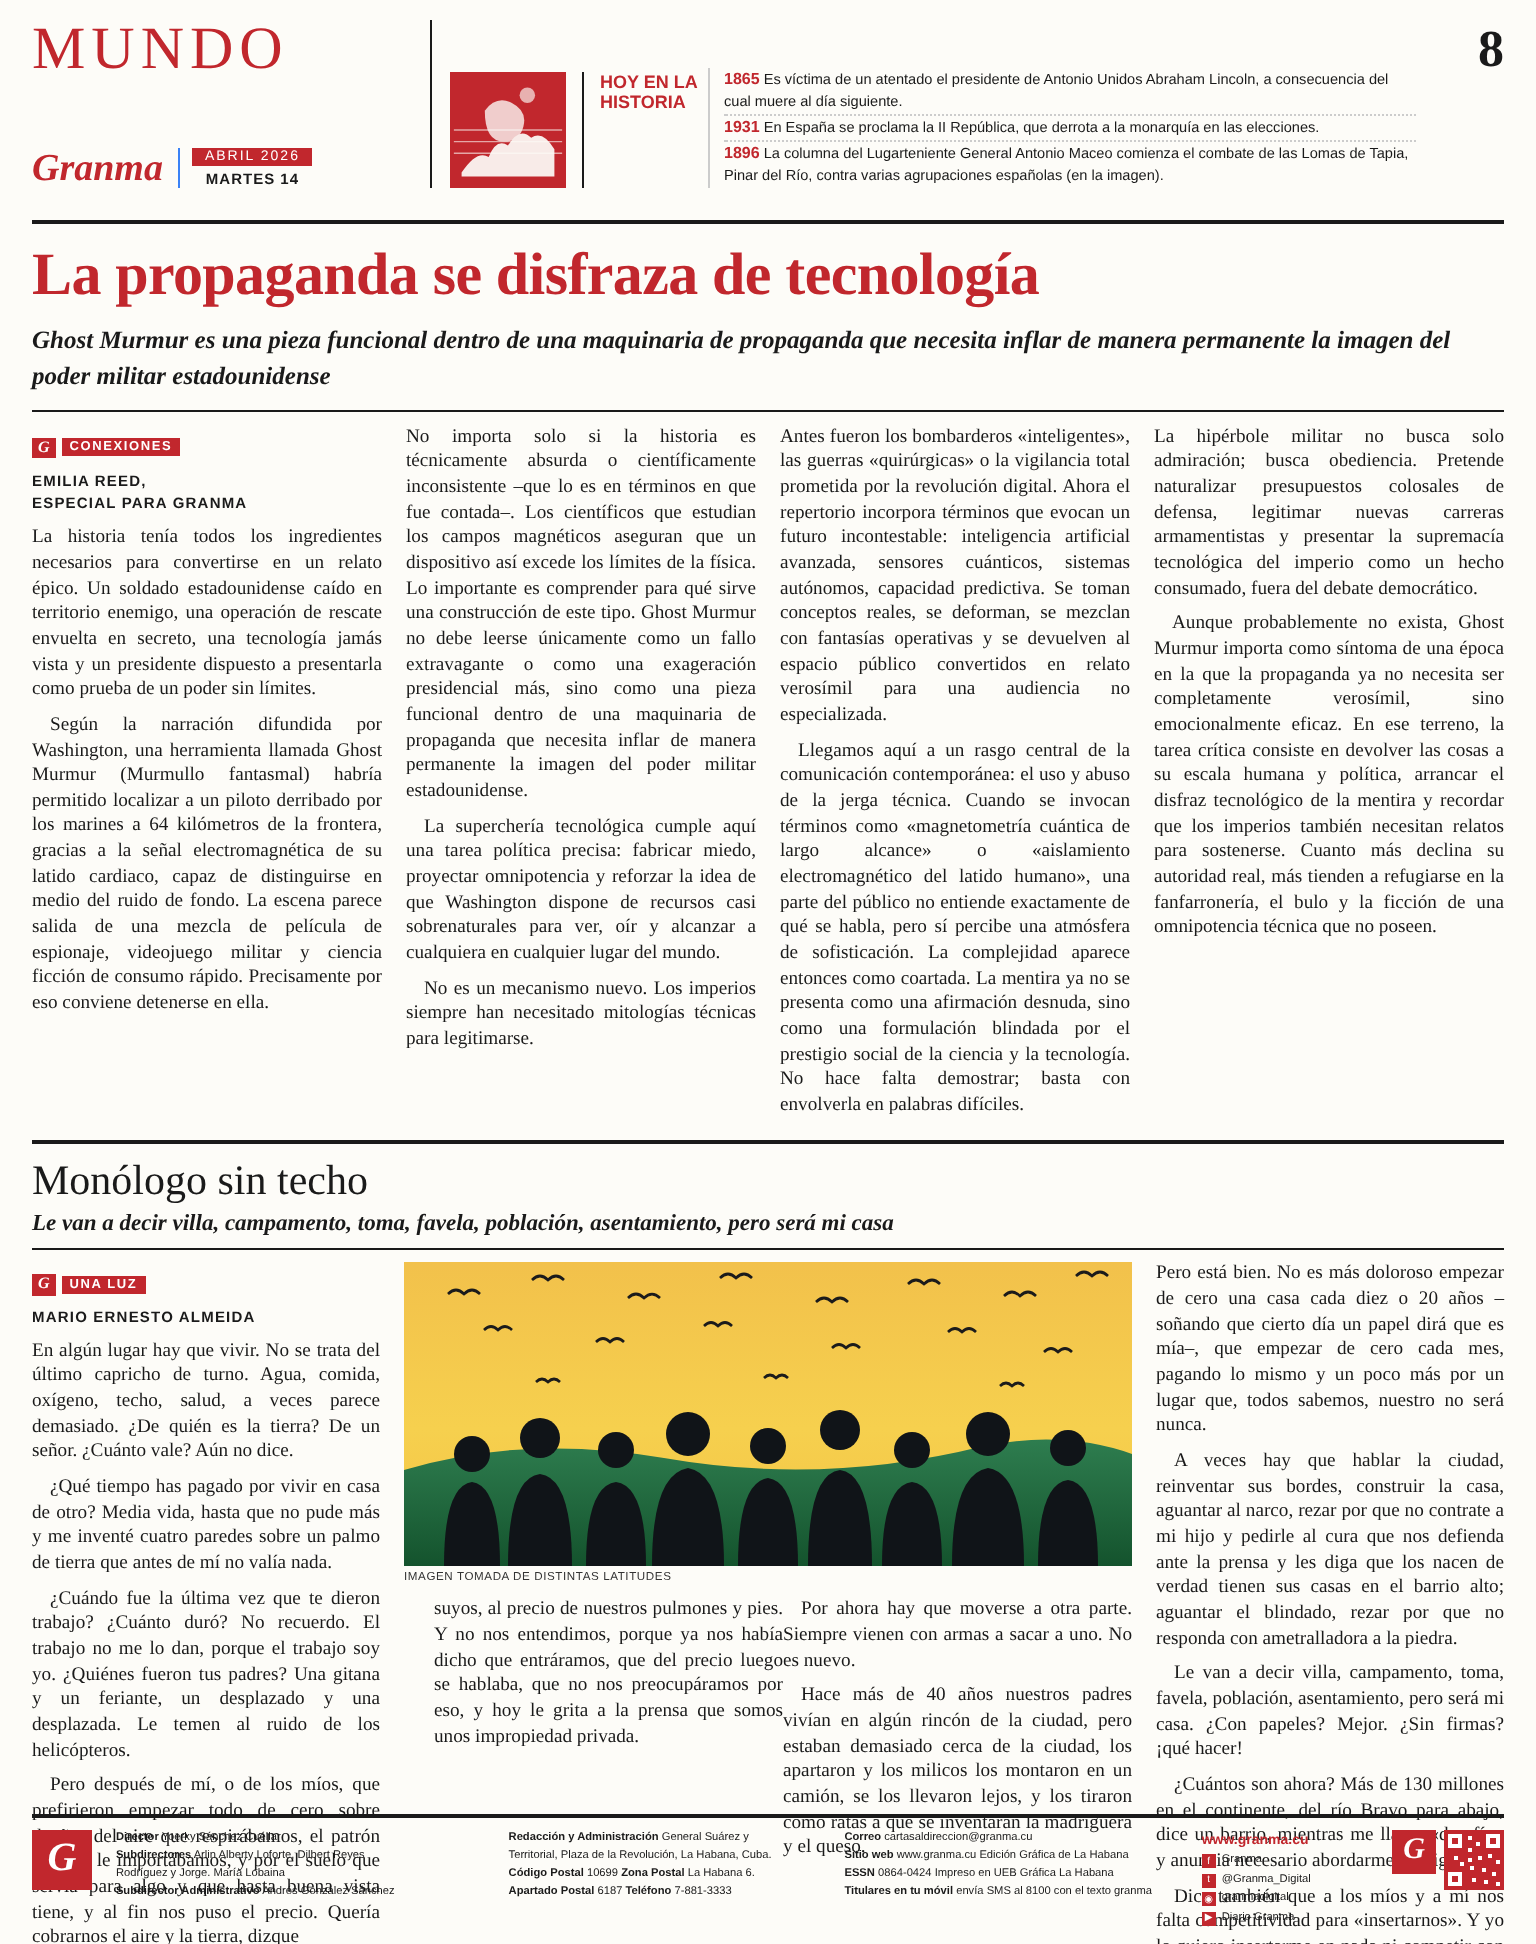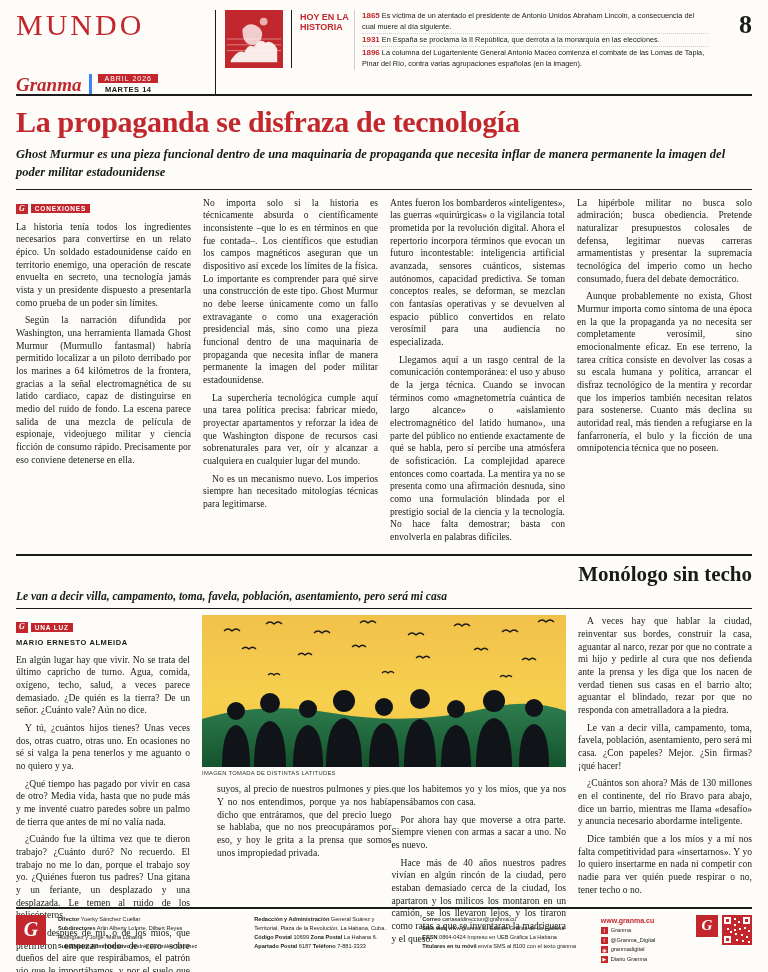--- a/index.html
+++ b/index.html
@@ -7,30 +7,30 @@
     width: 768px;
     height: 972px;
     background: #fdfcf8;
     font-family: "Liberation Serif", serif;
     color: #1a1a1a;
     overflow: hidden;
   }
   .page { width: 768px; height: 972px; padding: 10px 16px 8px 16px; position: relative; }
 
   
-  .masthead { display: flex; align-items: flex-start; border-bottom: 2px solid #1a1a1a; padding-bottom: 0; }
+  .masthead { display: flex; align-items: flex-end; border-bottom: 2px solid #1a1a1a; padding-bottom: 16px; }
   .mh-left { width: 200px; border-right: 1px solid #1a1a1a; padding-right: 8px; }
   .mh-mundo {
     font-family: "Liberation Serif", serif;
     font-size: 30px; letter-spacing: 3px; color: #c1272d; font-weight: normal;
     line-height: 1.0;
   }
   .mh-row2 { display: flex; align-items: flex-end; gap: 8px; margin-top: 2px; }
   .mh-granma { font-style: italic; font-size: 19px; color: #c1272d; font-weight: bold; line-height: 1; }
-  .mh-datebox { border-left: 3px solid #3b82f6; padding-left: 6px; font-family: "Liberation Sans", sans-serif; margin-top: 32px; }
+  .mh-datebox { border-left: 1px solid #3b82f6; padding-left: 6px; font-family: "Liberation Sans", sans-serif; margin-top: 32px; }
   .mh-date-top { background: #c1272d; color: #fff; font-size: 7px; letter-spacing: 1px; padding: 1px 6px; text-align: center; }
   .mh-date-bot { font-size: 7.5px; font-weight: bold; letter-spacing: 0.5px; text-align: center; padding-top: 2px; }
 
   .mh-emblem { width: 76px; display: flex; align-items: center; justify-content: center; border-right: 1px solid #1a1a1a; }
   .emblem-svg { width: 58px; height: 58px; }
 
   .mh-hist { flex: 1; display: flex; padding-left: 8px; }
   .hist-label {
     font-family: "Liberation Sans", sans-serif;
     color: #c1272d; font-weight: bold; font-size: 9px; line-height: 1.15;
@@ -61,21 +61,21 @@
     font-style: italic; font-weight: bold; font-size: 8px; padding: 0px 3px; line-height: 1.3;
   }
   .kicker-text { background: #c1272d; color: #fff; font-family: "Liberation Sans", sans-serif; font-size: 6.5px; font-weight: bold; letter-spacing: 0.8px; padding: 1px 4px; }
   .byline-name { font-family: "Liberation Sans", sans-serif; font-size: 7.5px; font-weight: bold; letter-spacing: 0.6px; margin-top: 4px; line-height: 1.5; }
   .body-text { font-size: 9.6px; line-height: 1.32; text-align: justify; }
   .body-text p { margin-bottom: 5px; text-indent: 0; }
   .body-text p.ind { text-indent: 9px; }
 
   
   .rule-thick { border-top: 2px solid #1a1a1a; margin-top: 6px; }
-  .h2-title { font-size: 21px; font-weight: bold; margin-top: 6px; text-align: right; }
+  .h2-title { font-size: 21px; font-weight: normal; margin-top: 6px; }
   .h2-sub { font-style: italic; font-size: 11.5px; margin-top: 3px; font-weight: bold; }
   .rule-mid { border-top: 1px solid #1a1a1a; margin-top: 6px; }
 
   .art2 { display: flex; gap: 12px; margin-top: 6px; }
   .a2col { width: 176px; }
   .a2mid { width: 364px; }
   .figure { width: 100%; }
   .fig-img { width: 100%; height: 152px; display: block; }
   .fig-cap { font-family: "Liberation Sans", sans-serif; font-size: 5.8px; letter-spacing: 0.3px; margin-top: 3px; color: #333; }
   .mid-cols { display: flex; margin-top: 7px; margin-left: 15px; }
@@ -157,29 +157,31 @@
   <div class="headline">La propaganda se disfraza de tecnología</div>
   <div class="subhead">Ghost Murmur es una pieza funcional dentro de una maquinaria de propaganda que necesita inflar de manera permanente la imagen del poder militar estadounidense</div>
   <div class="rule-thin"></div>
 
   <div class="art1">
     <div class="col col-byline">
       <div class="kicker">
         <span class="kicker-g">G</span>
         <span class="kicker-text">CONEXIONES</span>
       </div>
+      <div class="byline-name" style="white-space: pre-line;">EMILIA REED,
+ESPECIAL PARA GRANMA</div>
       <div class="body-text" style="margin-top:6px">
         <p>La historia tenía todos los ingredientes necesarios para convertirse en un relato épico. Un soldado estadounidense caído en territorio enemigo, una operación de rescate envuelta en secreto, una tecnología jamás vista y un presidente dispuesto a presentarla como prueba de un poder sin límites.</p>
         <p class="ind">Según la narración difundida por Washington, una herramienta llamada Ghost Murmur (Murmullo fantasmal) habría permitido localizar a un piloto derribado por los marines a 64 kilómetros de la frontera, gracias a la señal electromagnética de su latido cardiaco, capaz de distinguirse en medio del ruido de fondo. La escena parece salida de una mezcla de película de espionaje, videojuego militar y ciencia ficción de consumo rápido. Precisamente por eso conviene detenerse en ella.</p>
       </div>
     </div>
     <div class="col">
       <div class="body-text">
         <p>No importa solo si la historia es técnicamente absurda o científicamente inconsistente –que lo es en términos en que fue contada–. Los científicos que estudian los campos magnéticos aseguran que un dispositivo así excede los límites de la física. Lo importante es comprender para qué sirve una construcción de este tipo. Ghost Murmur no debe leerse únicamente como un fallo extravagante o como una exageración presidencial más, sino como una pieza funcional dentro de una maquinaria de propaganda que necesita inflar de manera permanente la imagen del poder militar estadounidense.</p>
-        <p class="ind">La superchería tecnológica cumple aquí una tarea política precisa: fabricar miedo, proyectar apartamentos y reforzar la idea de que Washington dispone de recursos casi sobrenaturales para ver, oír y alcanzar a cualquiera en cualquier lugar del mundo.</p>
+        <p class="ind">La superchería tecnológica cumple aquí una tarea política precisa: fabricar miedo, proyectar omnipotencia y reforzar la idea de que Washington dispone de recursos casi sobrenaturales para ver, oír y alcanzar a cualquiera en cualquier lugar del mundo.</p>
         <p class="ind">No es un mecanismo nuevo. Los imperios siempre han necesitado mitologías técnicas para legitimarse.</p>
       </div>
     </div>
     <div class="col">
       <div class="body-text">
         <p>Antes fueron los bombarderos «inteligentes», las guerras «quirúrgicas» o la vigilancia total prometida por la revolución digital. Ahora el repertorio incorpora términos que evocan un futuro incontestable: inteligencia artificial avanzada, sensores cuánticos, sistemas autónomos, capacidad predictiva. Se toman conceptos reales, se deforman, se mezclan con fantasías operativas y se devuelven al espacio público convertidos en relato verosímil para una audiencia no especializada.</p>
         <p class="ind">Llegamos aquí a un rasgo central de la comunicación contemporánea: el uso y abuso de la jerga técnica. Cuando se invocan términos como «magnetometría cuántica de largo alcance» o «aislamiento electromagnético del latido humano», una parte del público no entiende exactamente de qué se habla, pero sí percibe una atmósfera de sofisticación. La complejidad aparece entonces como coartada. La mentira ya no se presenta como una afirmación desnuda, sino como una formulación blindada por el prestigio social de la ciencia y la tecnología. No hace falta demostrar; basta con envolverla en palabras difíciles.</p>
       </div>
     </div>
     <div class="col">
@@ -197,21 +199,20 @@
 
   <div class="art2">
     <div class="a2col">
       <div class="kicker">
         <span class="kicker-g">G</span>
         <span class="kicker-text">UNA LUZ</span>
       </div>
       <div class="byline-name">MARIO ERNESTO ALMEIDA</div>
       <div class="body-text" style="margin-top:5px">
         <p>En algún lugar hay que vivir. No se trata del último capricho de turno. Agua, comida, oxígeno, techo, salud, a veces parece demasiado. ¿De quién es la tierra? De un señor. ¿Cuánto vale? Aún no dice.</p>
-        <p class="ind">Y tú, ¿cuántos hijos tienes? Unas veces dos, otras cuatro, otras uno. En ocasiones no sé si valga la pena tenerlos y me aguanto o no quiero y ya.</p>
         <p class="ind">¿Qué tiempo has pagado por vivir en casa de otro? Media vida, hasta que no pude más y me inventé cuatro paredes sobre un palmo de tierra que antes de mí no valía nada.</p>
         <p class="ind">¿Cuándo fue la última vez que te dieron trabajo? ¿Cuánto duró? No recuerdo. El trabajo no me lo dan, porque el trabajo soy yo. ¿Quiénes fueron tus padres? Una gitana y un feriante, un desplazado y una desplazada. Le temen al ruido de los helicópteros.</p>
         <p class="ind">Pero después de mí, o de los míos, que prefirieron empezar todo de cero sobre dueños del aire que respirábamos, el patrón vio que le importábamos, y por el suelo que servía para algo y que hasta buena vista tiene, y al fin nos puso el precio. Quería cobrarnos el aire y la tierra, dizque</p>
       </div>
     </div>
 
     <div class="a2mid">
       <div class="figure">
         <svg class="fig-img" viewBox="0 0 364 152" preserveAspectRatio="none">
           <defs>
@@ -291,30 +292,30 @@
         <div class="fig-cap">IMAGEN TOMADA DE DISTINTAS LATITUDES</div>
       </div>
       <div class="mid-cols">
         <div class="mid-col">
           <div class="body-text">
             <p>suyos, al precio de nuestros pulmones y pies. Y no nos entendimos, porque ya nos había dicho que entráramos, que del precio luego se hablaba, que no nos preocupáramos por eso, y hoy le grita a la prensa que somos unos impropiedad privada.</p>
           </div>
         </div>
         <div class="mid-col">
           <div class="body-text">
-            <p>que los habitemos yo y los míos, que ya nos pensábamos con casa.</p>
             <p class="ind">Por ahora hay que moverse a otra parte. Siempre vienen con armas a sacar a uno. No es nuevo.</p>
             <p class="ind">Hace más de 40 años nuestros padres vivían en algún rincón de la ciudad, pero estaban demasiado cerca de la ciudad, los apartaron y los milicos los montaron en un camión, se los llevaron lejos, y los tiraron como ratas a que se inventaran la madriguera y el queso.</p>
           </div>
         </div>
       </div>
     </div>
 
     <div class="a2col">
       <div class="body-text">
+        <p>Pero está bien. No es más doloroso empezar de cero una casa cada diez o 20 años –soñando que cierto día un papel dirá que es mía–, que empezar de cero cada mes, pagando lo mismo y un poco más por un lugar que, todos sabemos, nuestro no será nunca.</p>
         <p class="ind">A veces hay que hablar la ciudad, reinventar sus bordes, construir la casa, aguantar al narco, rezar por que no contrate a mi hijo y pedirle al cura que nos defienda ante la prensa y les diga que los nacen de verdad tienen sus casas en el barrio alto; aguantar el blindado, rezar por que no responda con ametralladora a la piedra.</p>
         <p class="ind">Le van a decir villa, campamento, toma, favela, población, asentamiento, pero será mi casa. ¿Con papeles? Mejor. ¿Sin firmas? ¡qué hacer!</p>
         <p class="ind">¿Cuántos son ahora? Más de 130 millones en el continente, del río Bravo para abajo, dice un barrio, mientras me llama «desafío» y anuncia necesario abordarme inteligente.</p>
         <p class="ind">Dice también que a los míos y a mí nos falta competitividad para «insertarnos». Y yo lo quiero insertarme en nada ni competir con nadie para ver quién puede respirar o no, tener techo o no.</p>
       </div>
     </div>
   </div>
 
   <div class="footer-wrap">
     <div class="rule-foot"></div>

